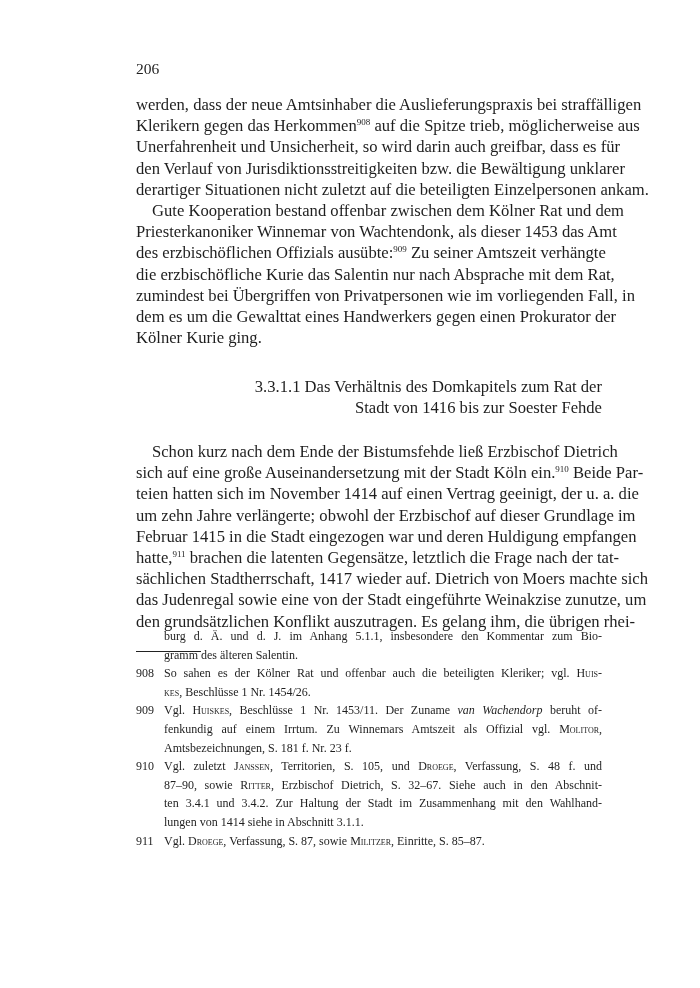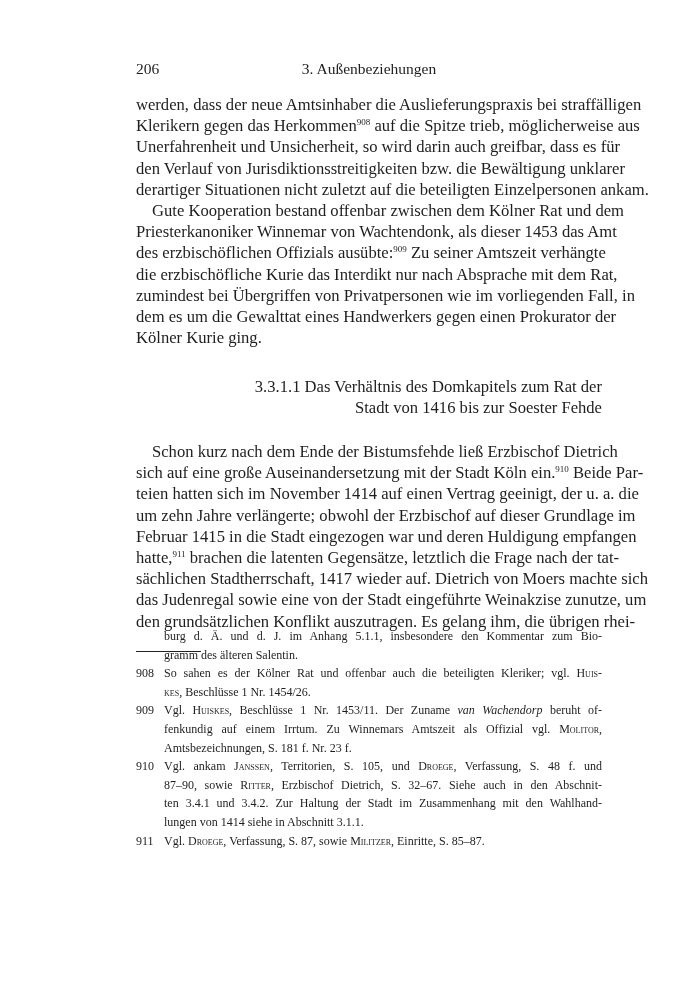--- a/index.html
+++ b/index.html
@@ -27,36 +27,35 @@
   .fn .fl.last { text-align-last: left; }
   .sc { font-variant: small-caps; }
 </style>
 </head>
 <body>
 
 <div class="page">
 
   <div class="running-head">
     <span class="num">206</span>
-    <span class="title">3. Außenbeziehungen</span>
   </div>
 
   <div class="body-text" style="top:94px;">
     <span class="line">werden, dass der neue Amtsinhaber die Auslieferungspraxis bei straffälligen</span>
     <span class="line"><span>Klerikern gegen das Herkommen</span><sup>908</sup> <span>auf die Spitze trieb, möglicherweise aus</span></span>
     <span class="line">Unerfahrenheit und Unsicherheit, so wird darin auch greifbar, dass es für</span>
     <span class="line">den Verlauf von Jurisdiktionsstreitigkeiten bzw. die Bewältigung unklarer</span>
     <span class="line last">derartiger Situationen nicht zuletzt auf die beteiligten Einzelpersonen ankam.</span>
   </div>
 
   <div class="body-text" style="top:200px;">
     <span class="line indent">Gute Kooperation bestand offenbar zwischen dem Kölner Rat und dem</span>
     <span class="line">Priesterkanoniker Winnemar von Wachtendonk, als dieser 1453 das Amt</span>
     <span class="line"><span>des erzbischöflichen Offizials ausübte:</span><sup>909</sup> <span>Zu seiner Amtszeit verhängte</span></span>
-    <span class="line">die erzbischöfliche Kurie das Interdikt nur nach Absprache mit dem Rat,</span>
+    <span class="line">die erzbischöfliche Kurie das Salentin nur nach Absprache mit dem Rat,</span>
     <span class="line">zumindest bei Übergriffen von Privatpersonen wie im vorliegenden Fall, in</span>
     <span class="line">dem es um die Gewalttat eines Handwerkers gegen einen Prokurator der</span>
     <span class="line last">Kölner Kurie ging.</span>
   </div>
 
   <div class="heading">
     <div>3.3.1.1 Das Verhältnis des Domkapitels zum Rat der</div>
     <div>Stadt von 1416 bis zur Soester Fehde</div>
   </div>
 
@@ -88,21 +87,21 @@
 
     <div class="fn">
       <span class="fnnum">909</span>
       <span class="fl"><span>Vgl. </span><span class="sc">Huiskes</span><span>, Beschlüsse 1 Nr. 1453/11. Der Zuname </span><i>van Wachendorp</i><span> beruht of-</span></span>
       <span class="fl"><span>fenkundig auf einem Irrtum. Zu Winnemars Amtszeit als Offizial vgl. </span><span class="sc">Molitor</span><span>,</span></span>
       <span class="fl last">Amtsbezeichnungen, S. 181 f. Nr. 23 f.</span>
     </div>
 
     <div class="fn">
       <span class="fnnum">910</span>
-      <span class="fl"><span>Vgl. ankam </span><span class="sc">Janssen</span><span>, Territorien, S. 105, und </span><span class="sc">Droege</span><span>, Verfassung, S. 48 f. und</span></span>
+      <span class="fl"><span>Vgl. zuletzt </span><span class="sc">Janssen</span><span>, Territorien, S. 105, und </span><span class="sc">Droege</span><span>, Verfassung, S. 48 f. und</span></span>
       <span class="fl"><span>87–90, sowie </span><span class="sc">Ritter</span><span>, Erzbischof Dietrich, S. 32–67. Siehe auch in den Abschnit-</span></span>
       <span class="fl">ten 3.4.1 und 3.4.2. Zur Haltung der Stadt im Zusammenhang mit den Wahlhand-</span>
       <span class="fl last">lungen von 1414 siehe in Abschnitt 3.1.1.</span>
     </div>
 
     <div class="fn">
       <span class="fnnum">911</span>
       <span class="fl last"><span>Vgl. </span><span class="sc">Droege</span><span>, Verfassung, S. 87, sowie </span><span class="sc">Militzer</span><span>, Einritte, S. 85–87.</span></span>
     </div>
   </div>

